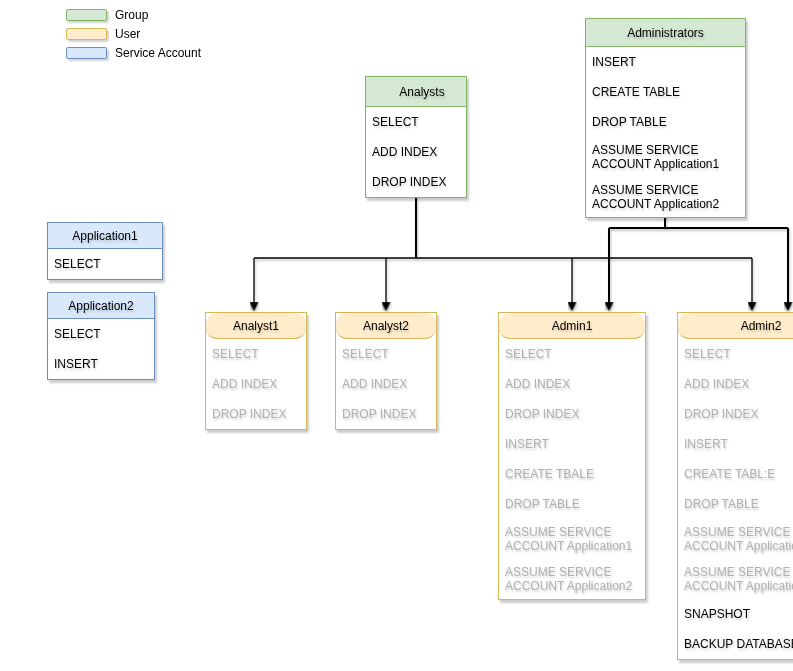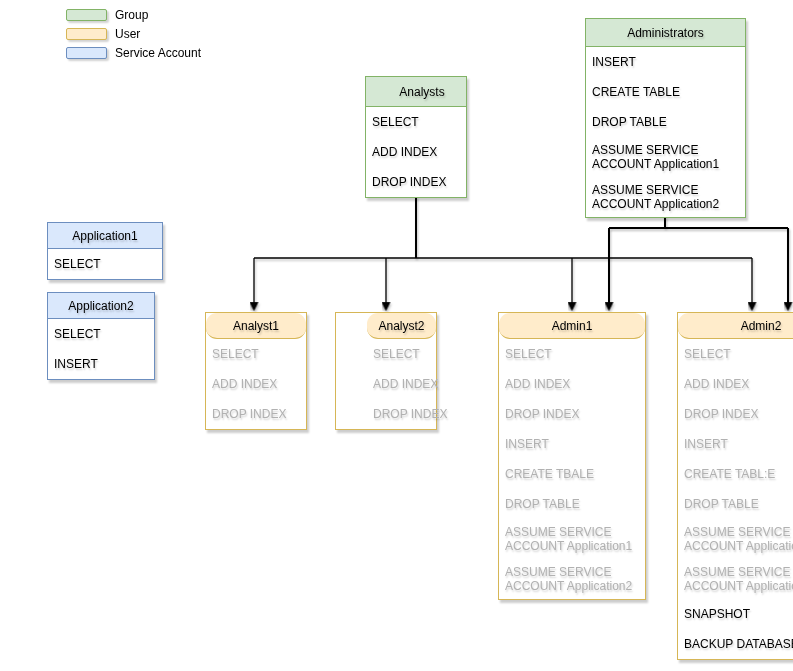--- a/index.html
+++ b/index.html
@@ -43,21 +43,21 @@
   .svc .hdr{background:var(--svc_fill);border-color:var(--svc_stroke);}
 
   
   #analysts{left:320px;top:76px;width:102px;}
   #analysts .hdr{height:30px;padding-left:12px;}
   #administrators{left:540px;top:18px;width:161px;}
   #administrators .hdr{height:28px;}
   #application1{left:2px;top:222px;width:116px;}
   #application2{left:2px;top:292px;width:108px;}
   #analyst1{left:160px;top:312px;width:102px;}
-  #analyst2{left:290px;top:312px;width:102px;padding-left:31px;}
+  #analyst2{left:290px;top:312px;width:102px;}
   #admin1{left:453px;top:312px;width:148px;}
   #admin2{left:632px;top:312px;width:168px;}
 
   
   .legend-swatch{
     position:absolute;left:21px;width:41px;height:12px;
     box-sizing:border-box;border:1px solid;border-radius:2px;
     box-shadow:2px 2px 2px rgba(0,0,0,0.18);
   }
   .legend-label{

